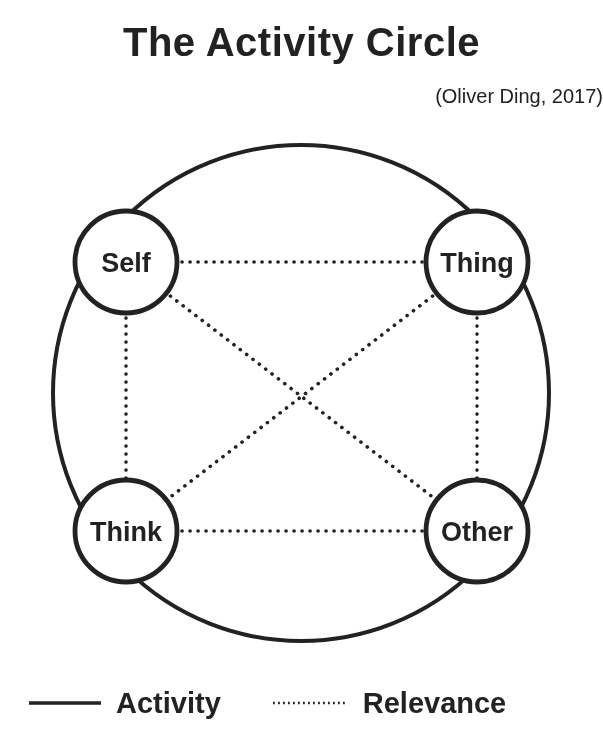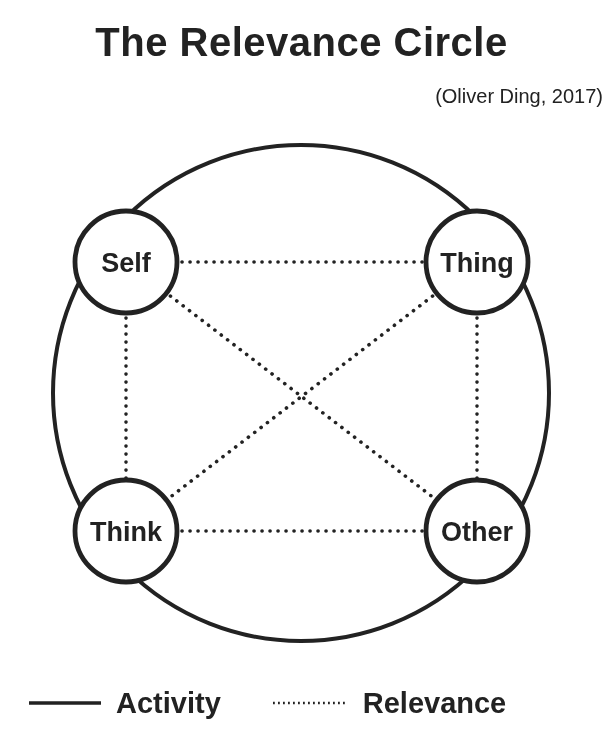--- a/index.html
+++ b/index.html
@@ -75,21 +75,21 @@
   }
   .line-sample { display: block; }
   .solid-sample-line { stroke-width: 3.5; stroke-linecap: butt; }
   .dotted-sample-line { stroke-width: 2.6; stroke-dasharray: 1.8 3.2; stroke-linecap: butt; }
 </style>
 </head>
 <body>
 
 <div class="page">
 
-  <h1 class="title">The Relevance Circle</h1>
+  <h1 class="title">The Activity Circle</h1>
   <div class="subtitle">(Oliver Ding, 2017)</div>
 
   <svg class="diagram" width="603" height="750" viewBox="0 0 603 750">
 
     <circle class="outer-circle stroke-ink" cx="301" cy="393" r="248"></circle>
 
     <line class="relevance-line stroke-ink" x1="126" y1="262" x2="477" y2="262"></line>
     <line class="relevance-line stroke-ink" x1="126" y1="531" x2="477" y2="531"></line>
     <line class="relevance-line stroke-ink" x1="126" y1="262" x2="126" y2="531"></line>
     <line class="relevance-line stroke-ink" x1="477" y1="262" x2="477" y2="531"></line>

